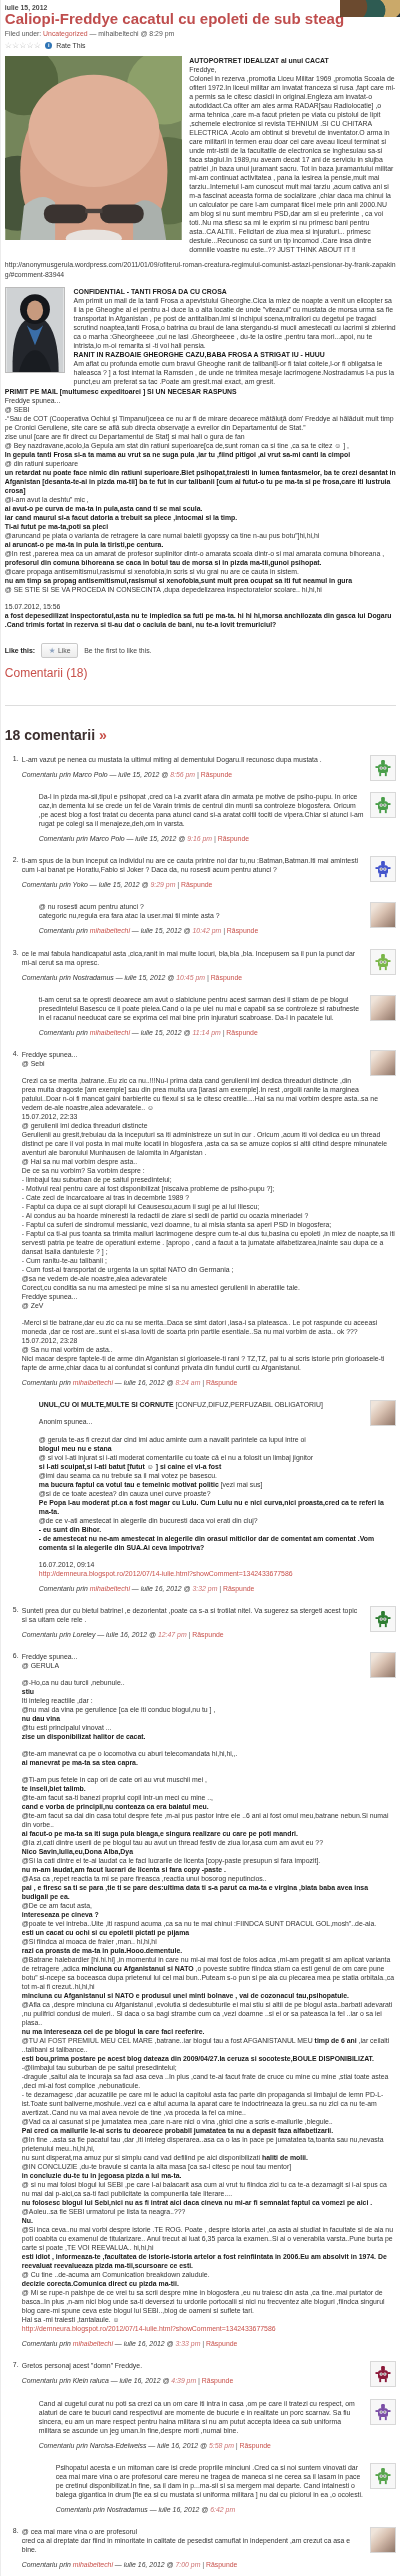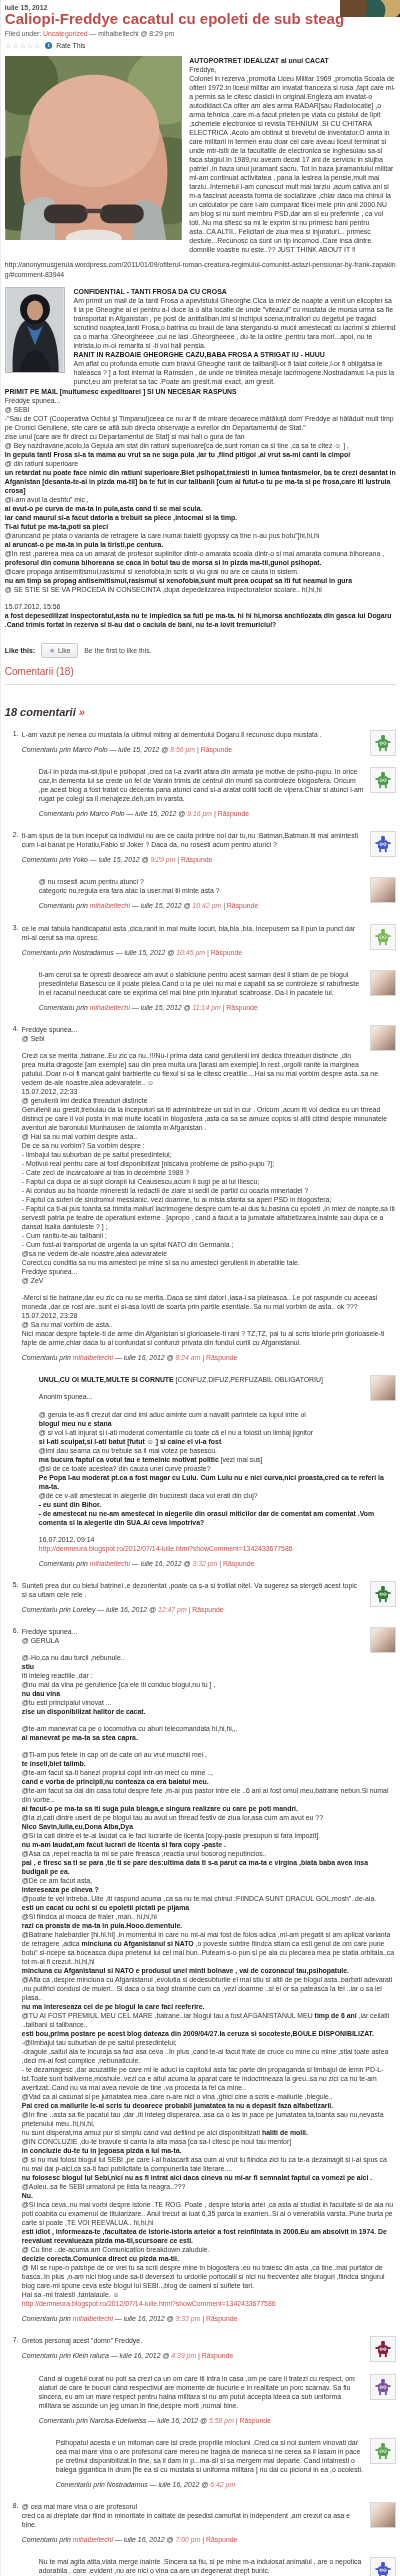--- a/index.html
+++ b/index.html
@@ -22,23 +22,23 @@
   .rl{color:#c8504a;}
   .srcurl{margin:6.3px 0 7.5px 0;line-height:9.4px;word-break:break-all;color:#3a3a3a;}
   .frosaflex{display:flex;gap:8.8px;margin-bottom:1.3px;}
   .frosaphoto{flex:0 0 58px;height:84px;border:0.6px solid #bbb;overflow:hidden;}
   .mailsec{margin-top:1.3px;}
   .like-row{display:flex;align-items:center;gap:6.3px;margin:13.8px 0 3.8px 0;}
   .like-label{font-weight:bold;color:#222;}
   .like-btn{display:inline-flex;align-items:center;gap:2.5px;border:0.6px solid #c9c9c9;border-radius:1.9px;background:linear-gradient(#fdfdfd,#ececec);padding:1.9px 6.3px;color:#555;cursor:pointer;}
   .like-btn .lstar{color:#8da3c0;font-size:7.5px;}
   .like-hint{color:#444;}
-  .comments-link{color:#c8504a;font-size:10px;margin:5px 0 4px 0;display:inline-block;text-decoration:none;}
+  .comments-link{color:#c8504a;font-size:12px;margin:5px 0 22px 0;display:inline-block;text-decoration:none;}
   .cdivider{border:none;border-top:0.6px solid #ddd;margin:2.5px 0 0 0;}
-  .chead{font-size:11px;font-weight:bold;color:#3c2f2f;margin:21px 0 12px 0;font-style:italic;}
+  .chead{font-size:14px;font-weight:bold;color:#3c2f2f;margin:21px 0 12px 0;}
   .chead .arrow{color:#c8504a;}
   .comment{position:relative;margin:0 0 12.5px 0;}
   .comment.d0{padding-left:17px;}
   .comment.d1{padding-left:34px;}
   .comment.d2{padding-left:51px;}
   .cnum{position:absolute;left:1.3px;top:0;width:12.5px;text-align:right;color:#333;}
   .avatar{float:right;width:24px;height:24px;border:0.6px solid #d8d8d8;background:#f7f7f7;margin:0 0 3.8px 6.3px;display:flex;align-items:center;justify-content:center;}
   .avatar.photo{background:linear-gradient(135deg,#efe4da 15%,#d9c2b2 45%,#b99f90 70%,#8e7668);}
   .cmeta{font-style:italic;color:#3a3a3a;margin:6.9px 0 1.3px 0;line-height:8.8px;clear:left;}
   .cmeta .author{color:#333;}

